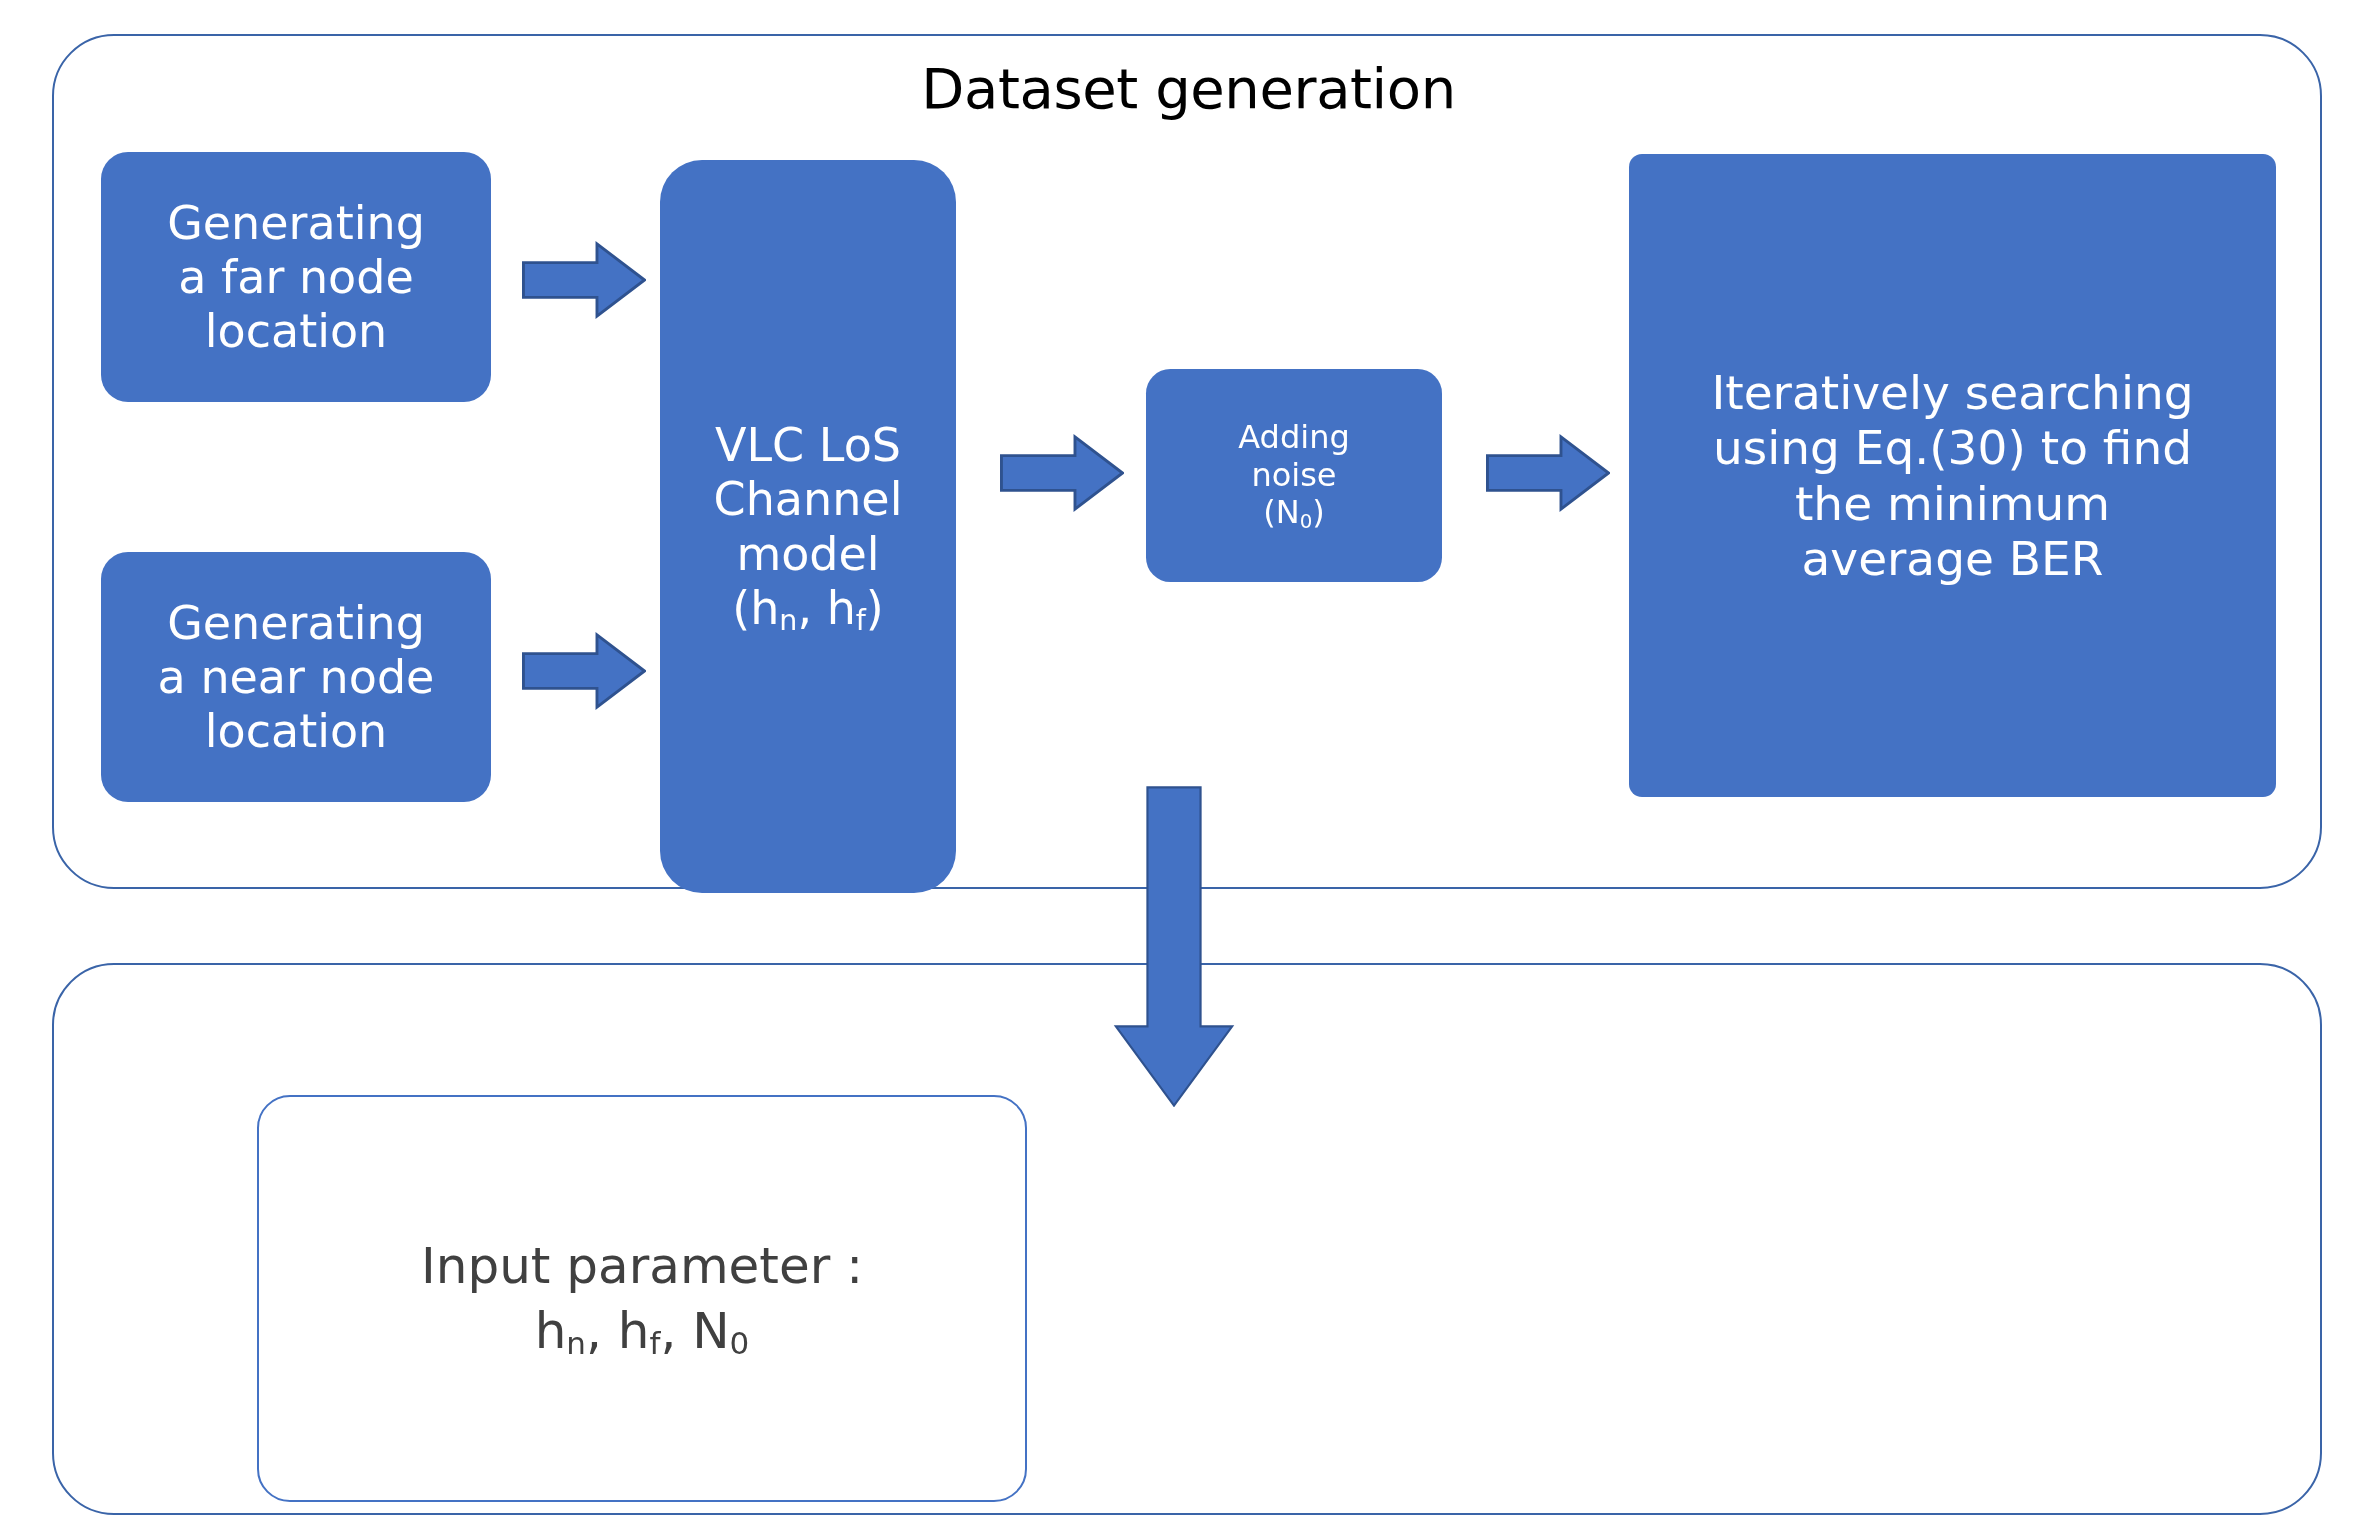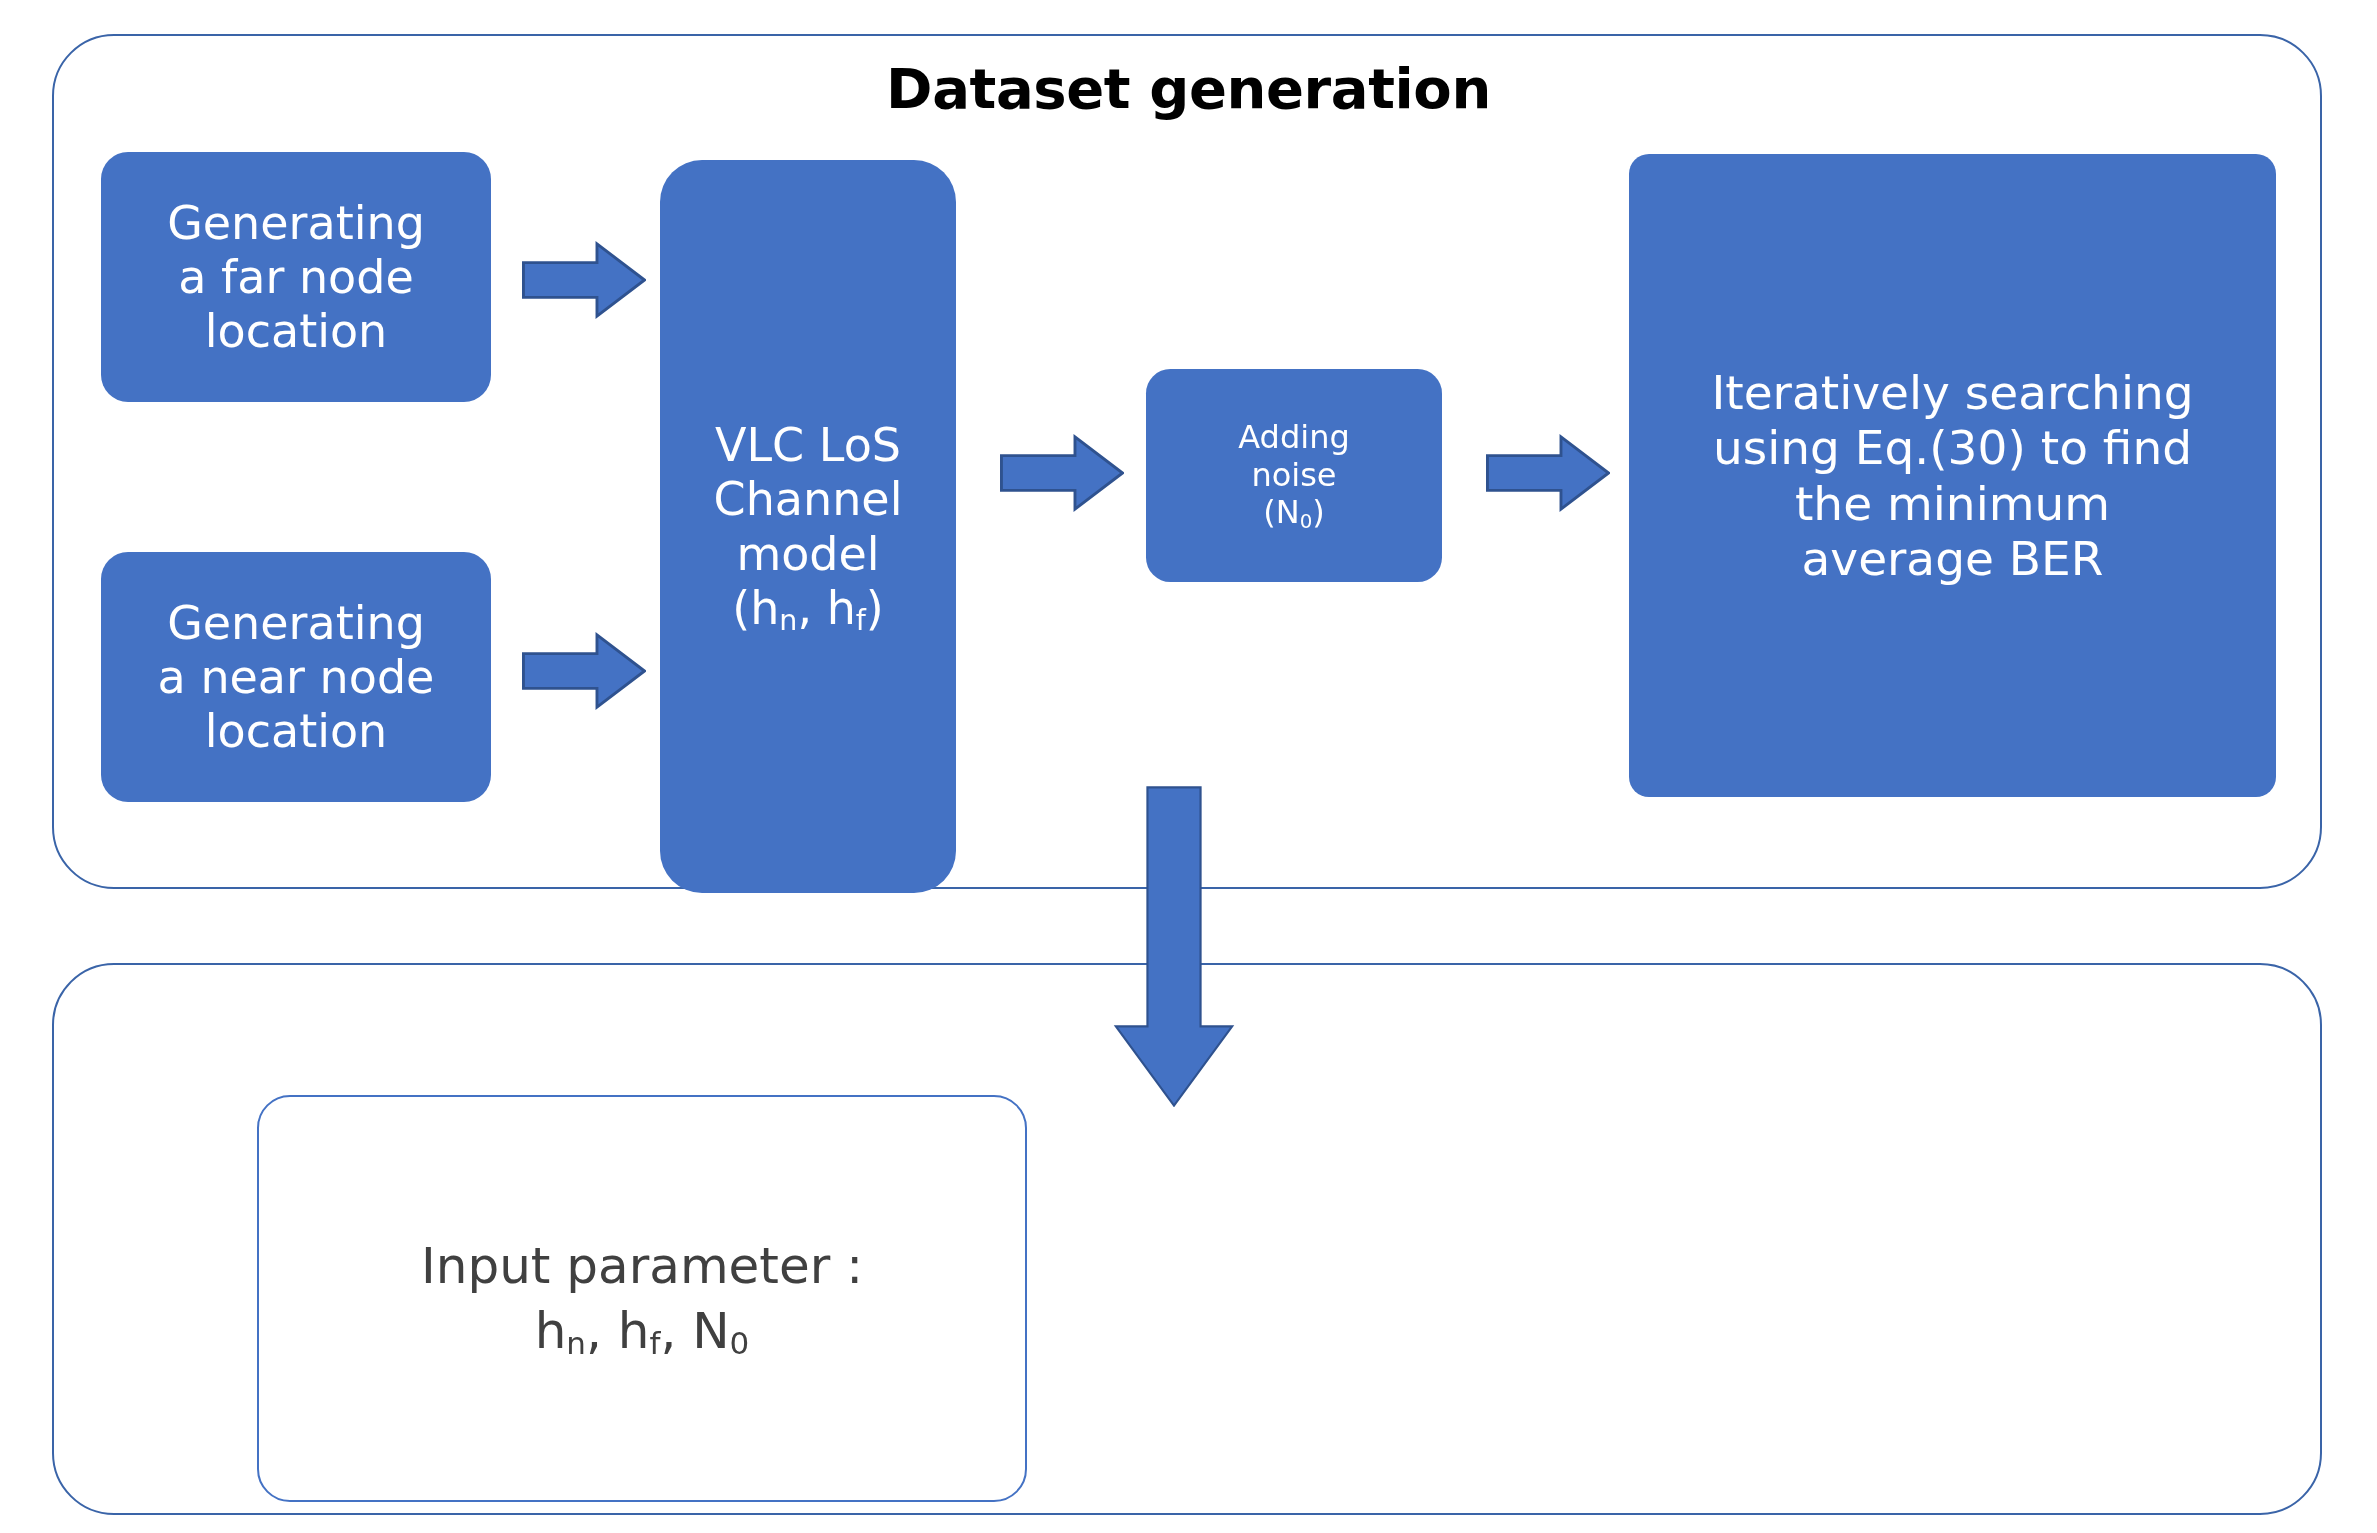--- a/index.html
+++ b/index.html
@@ -44,21 +44,20 @@
   #dataset-title {
     position: absolute;
     left: 0;
     top: 56px;
     width: 2377px;
     text-align: center;
     font-size: 56px;
     color: #000000;
     letter-spacing: -0.4px;
     white-space: nowrap;
-    font-weight: bold;
   }
 
   
   .pbox {
     position: absolute;
     background: #4472C4;
     color: #ffffff;
     display: flex;
     align-items: center;
     justify-content: center;
@@ -88,21 +87,21 @@
   }
   #box-adding-noise {
     left: 1146px; top: 369px;
     width: 296px; height: 213px;
     border-radius: 24.4px;
     font-size: 32px;
   }
   #box-iterative-search {
     left: 1629px; top: 154px;
     width: 647px; height: 643px;
-    border-radius: 20px;
+    border-radius: 13px;
     font-size: 47px;
   }
 
   
   sub {
     font-size: 0.62em;
     vertical-align: baseline;
     position: relative;
     top: 0.22em;
   }

